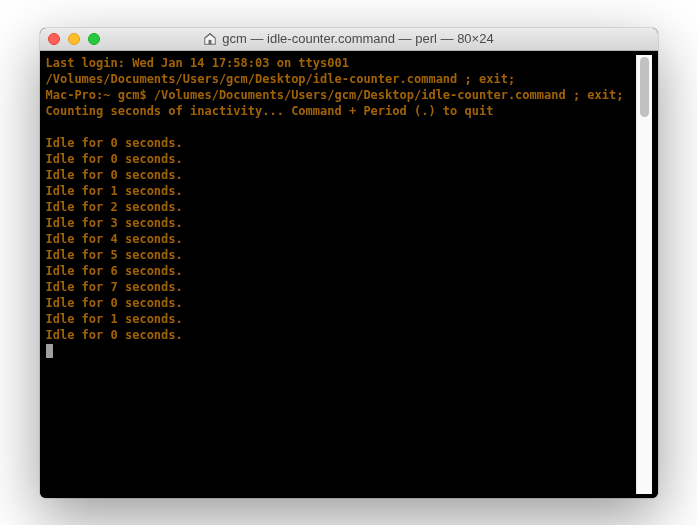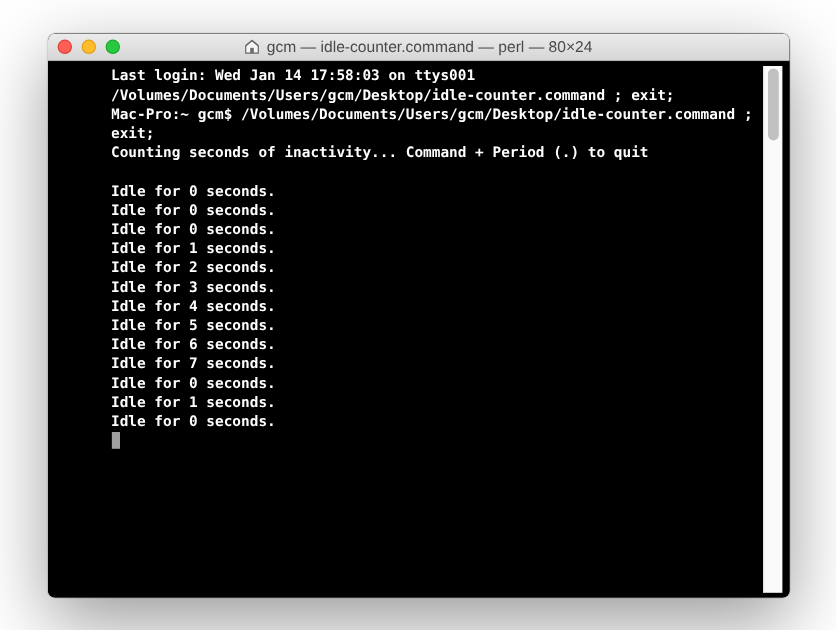--- a/index.html
+++ b/index.html
@@ -67,26 +67,25 @@
       background: #000;
       padding: 4px 6px;
       position: relative;
       display: flex;
     }
     .terminal-content {
       flex: 1;
       font-family: "Menlo", "Monaco", "Consolas", monospace;
       font-size: 12px;
       line-height: 16px;
-      color: #ffffff;
+      color: #a16207;
       font-weight: bold;
       white-space: pre-wrap;
       word-break: break-all;
       overflow: hidden;
-      margin-left: 47px;
     }
     .line {
       min-height: 16px;
     }
     .cursor {
       display: inline-block;
       width: 7px;
       height: 14px;
       background: #a0a0a0;
       vertical-align: text-bottom;

